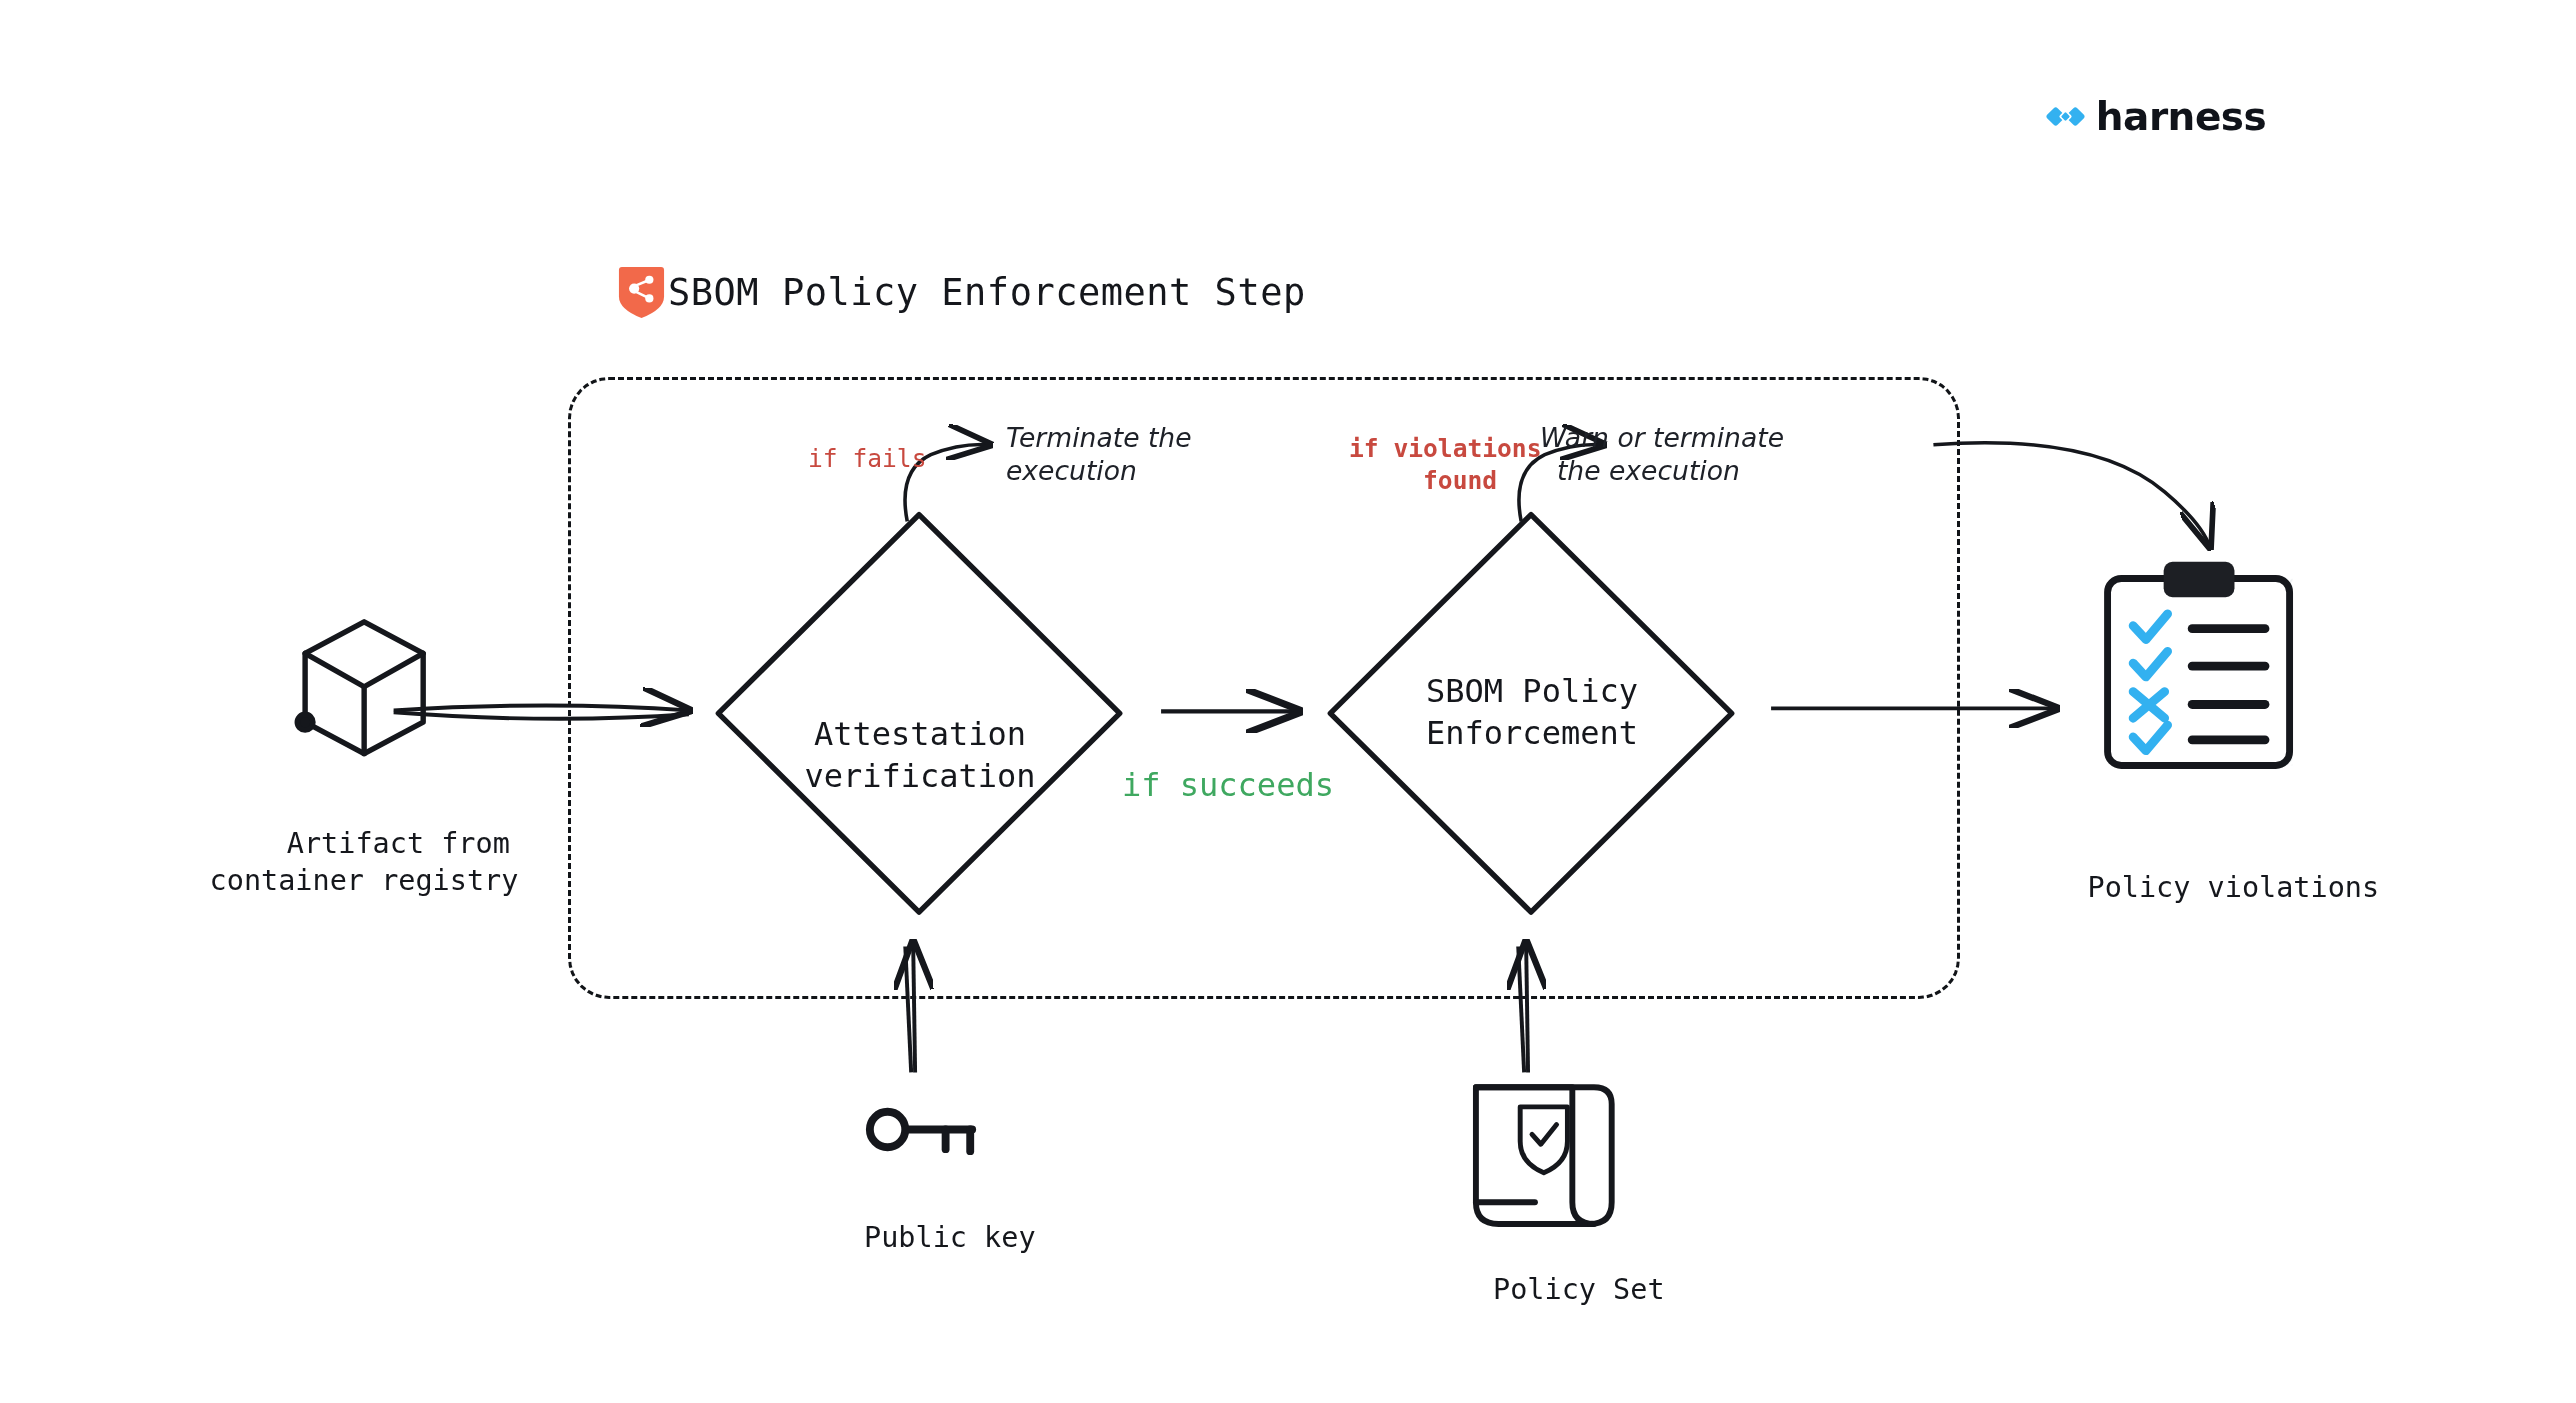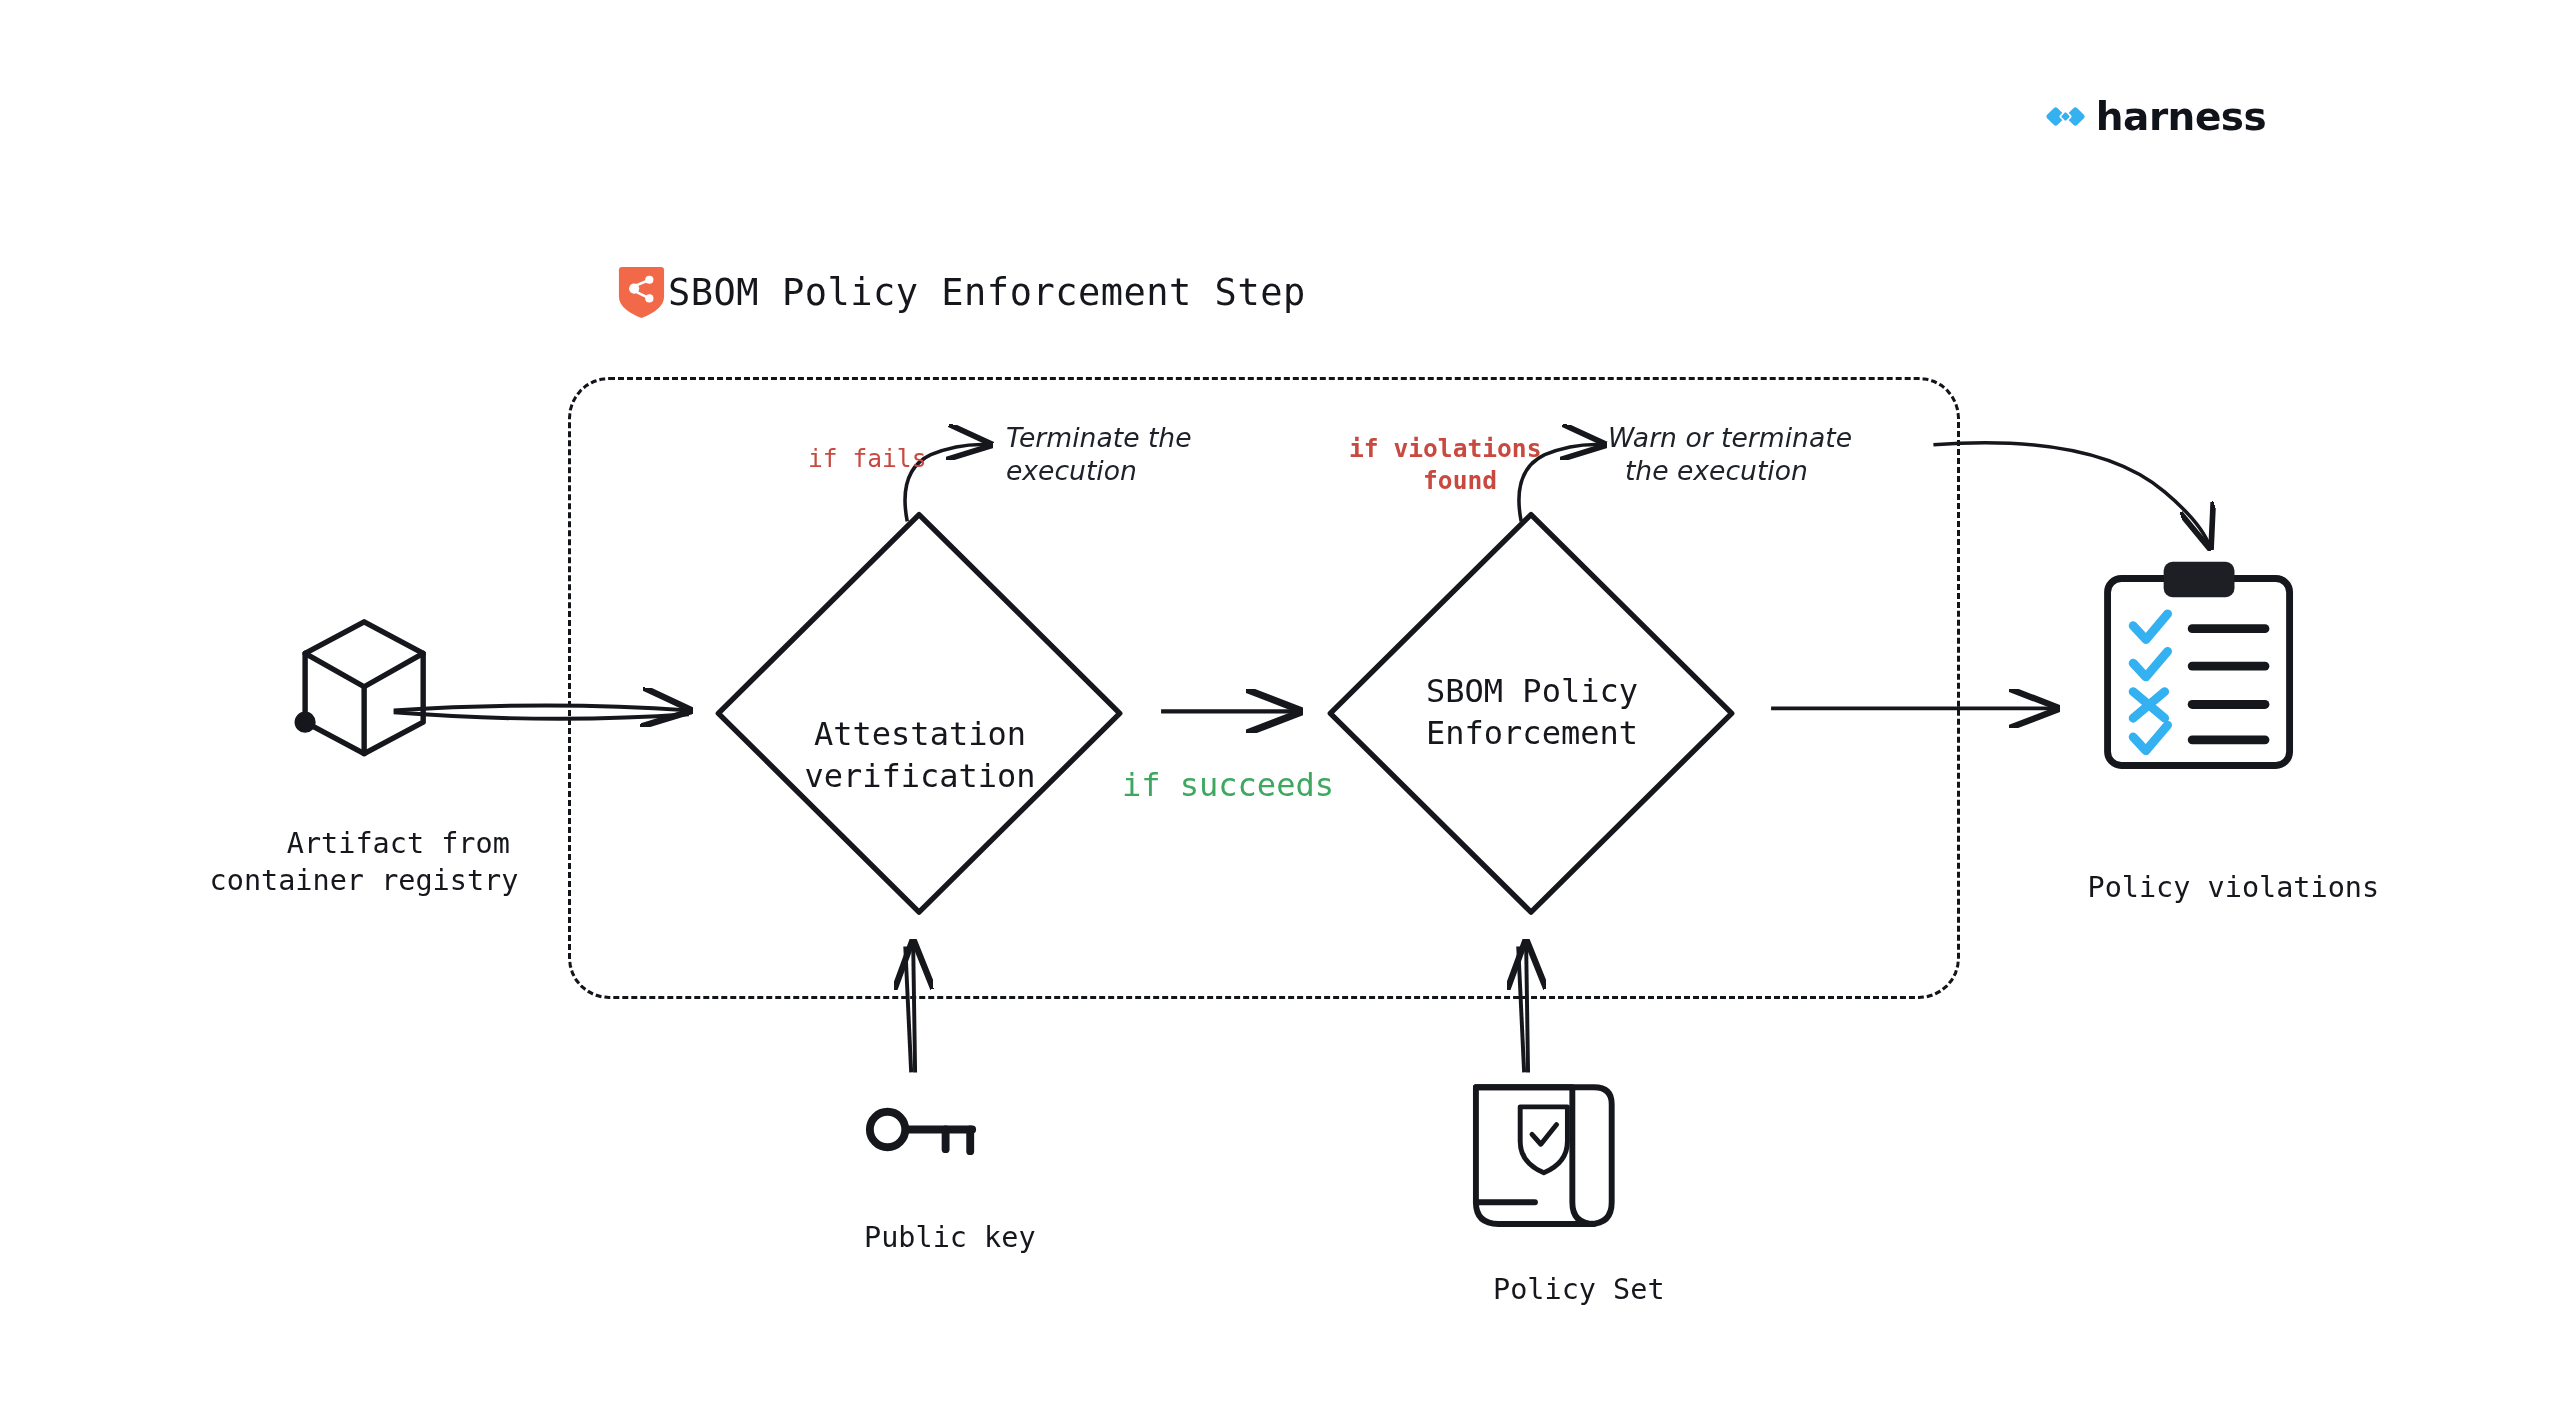--- a/index.html
+++ b/index.html
@@ -257,21 +257,21 @@
   </div>
 
   <div class="abs cond-red" style="left:760px; top:443px;">if fails</div>
 
   <div class="abs hand" style="left:1006px; top:421px;">Terminate the
 execution</div>
 
   <div class="abs cond-red" style="left:1301px; top:433px;font-weight:bold;">if violations
      found</div>
 
-  <div class="abs hand" style="left:1608px; top:421px;">Warn or terminate
+  <div class="abs hand" style="left:1540px; top:421px;">Warn or terminate
   the execution</div>
 
   <div class="abs cond-green" style="left:1122px; top:766px;">if succeeds</div>
 
   <div class="abs caption" style="left:108px; top:787px; width:512px;">
     <span style="white-space:pre-line;">Artifact from
 container registry</span>
   </div>
 
   <div class="abs caption" style="left:748px; top:1181px; width:335px;">

